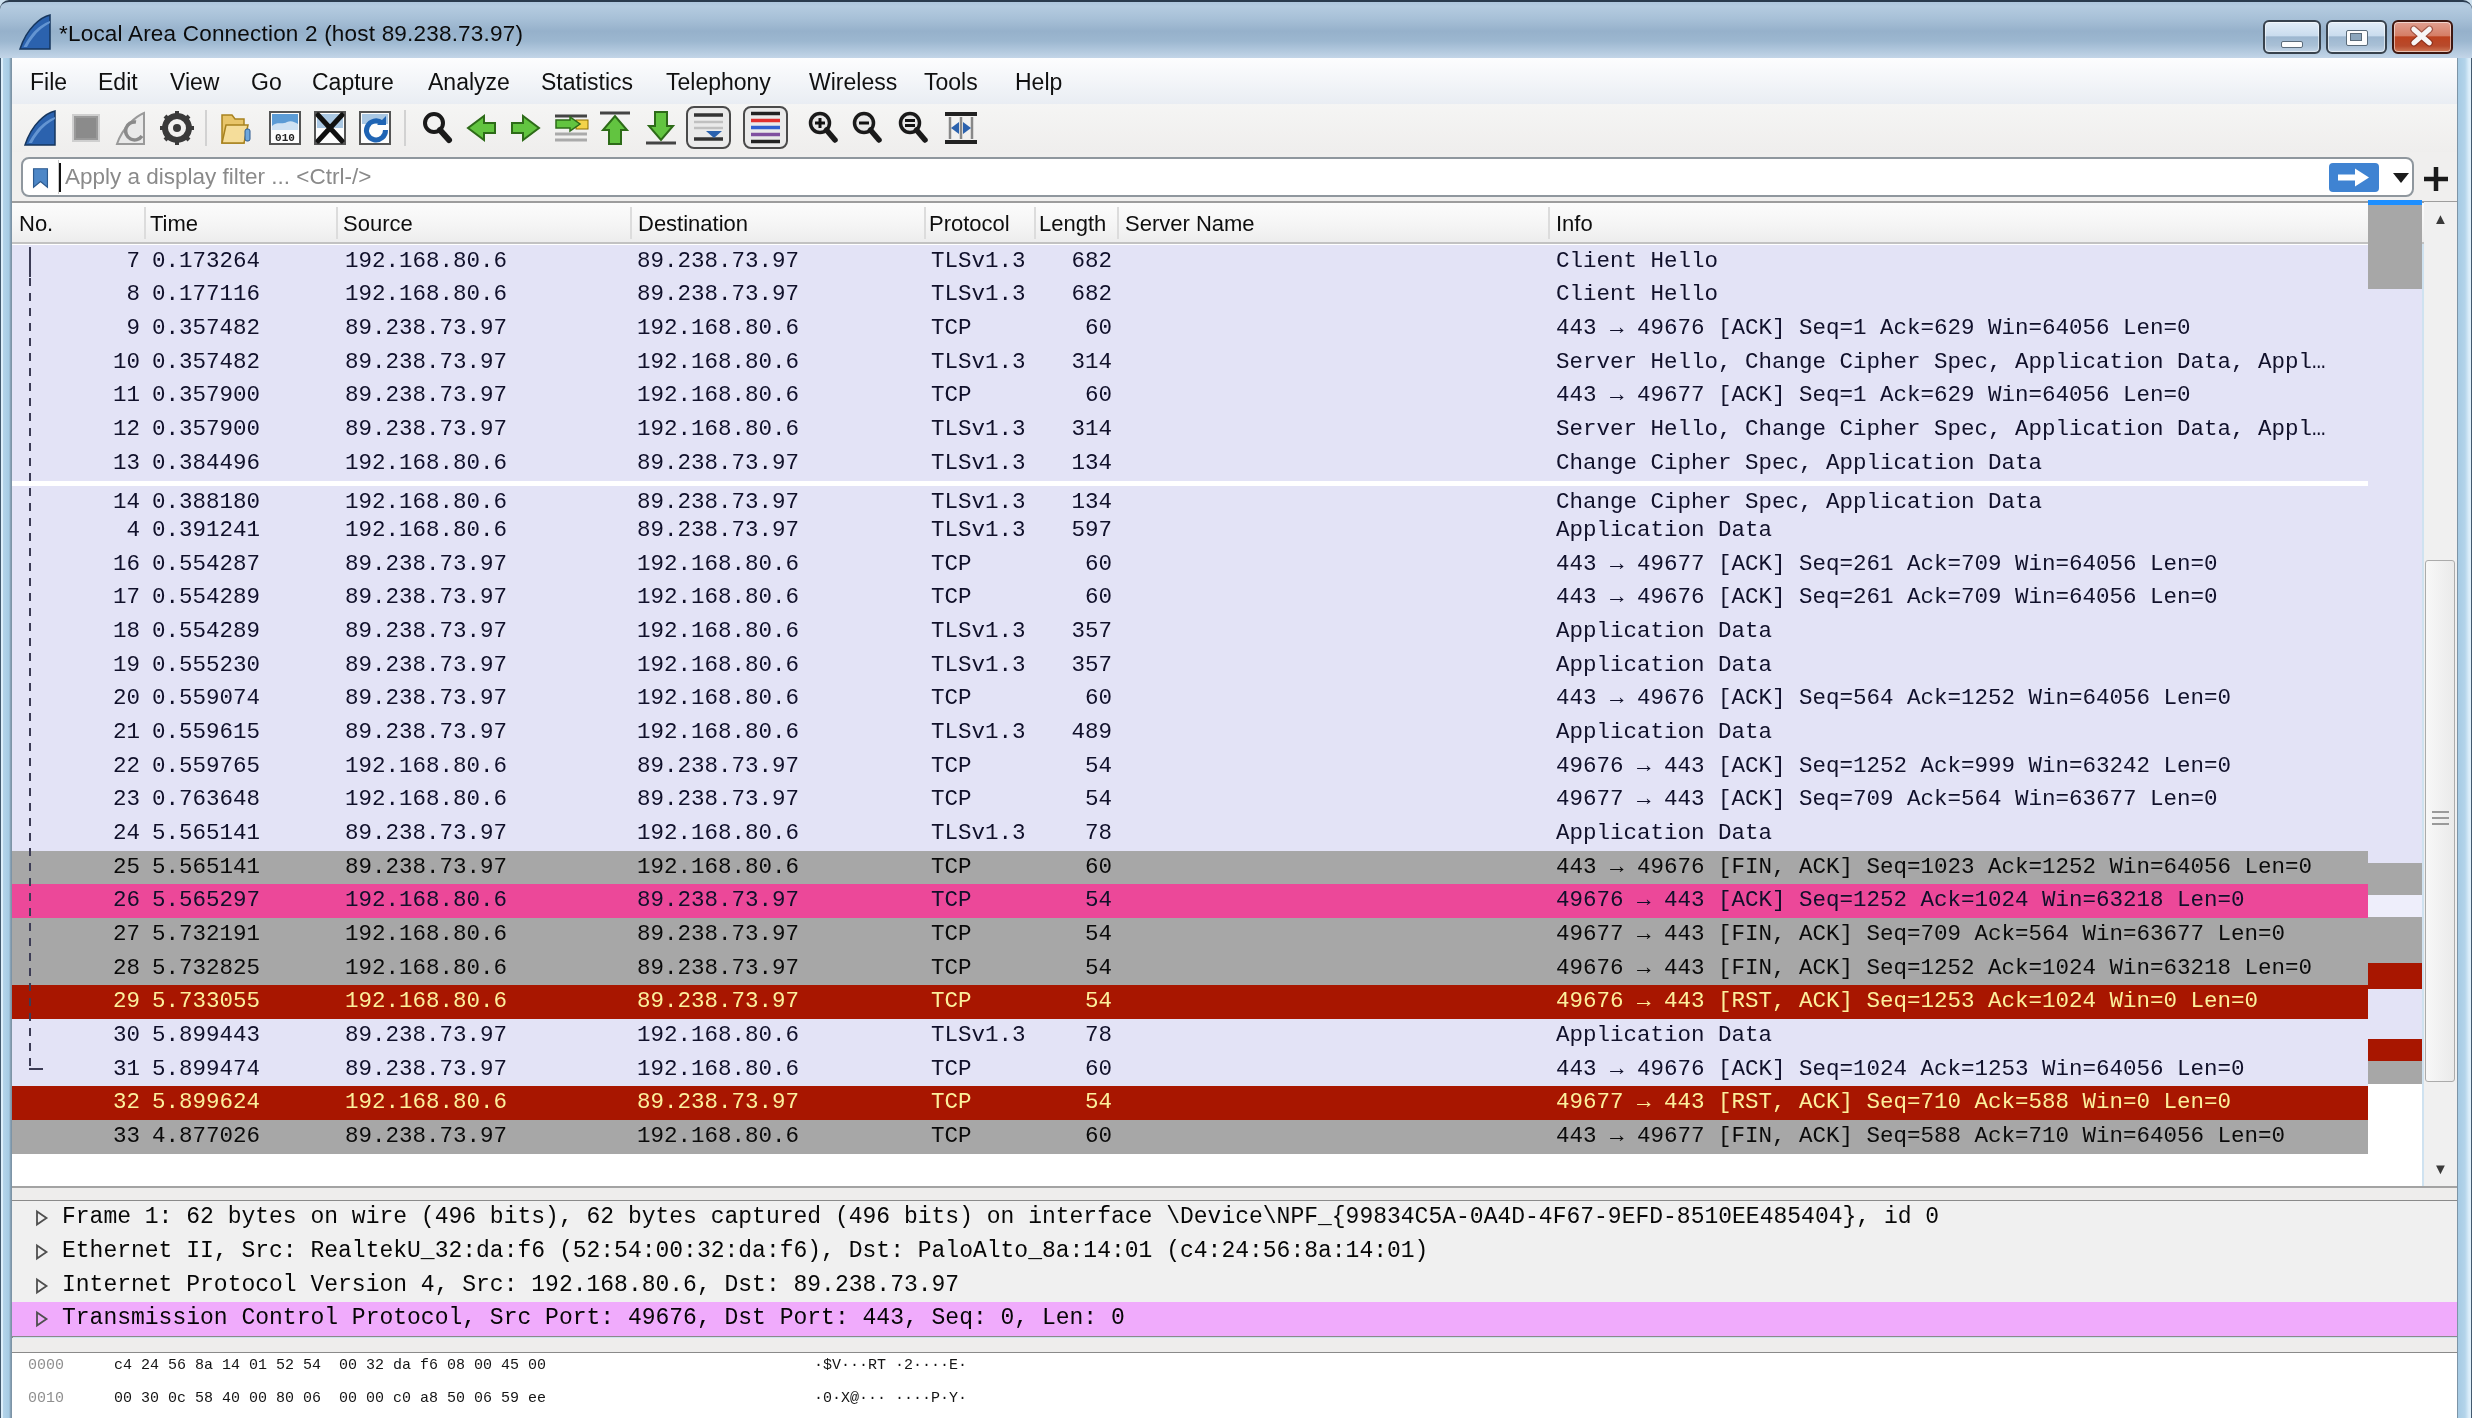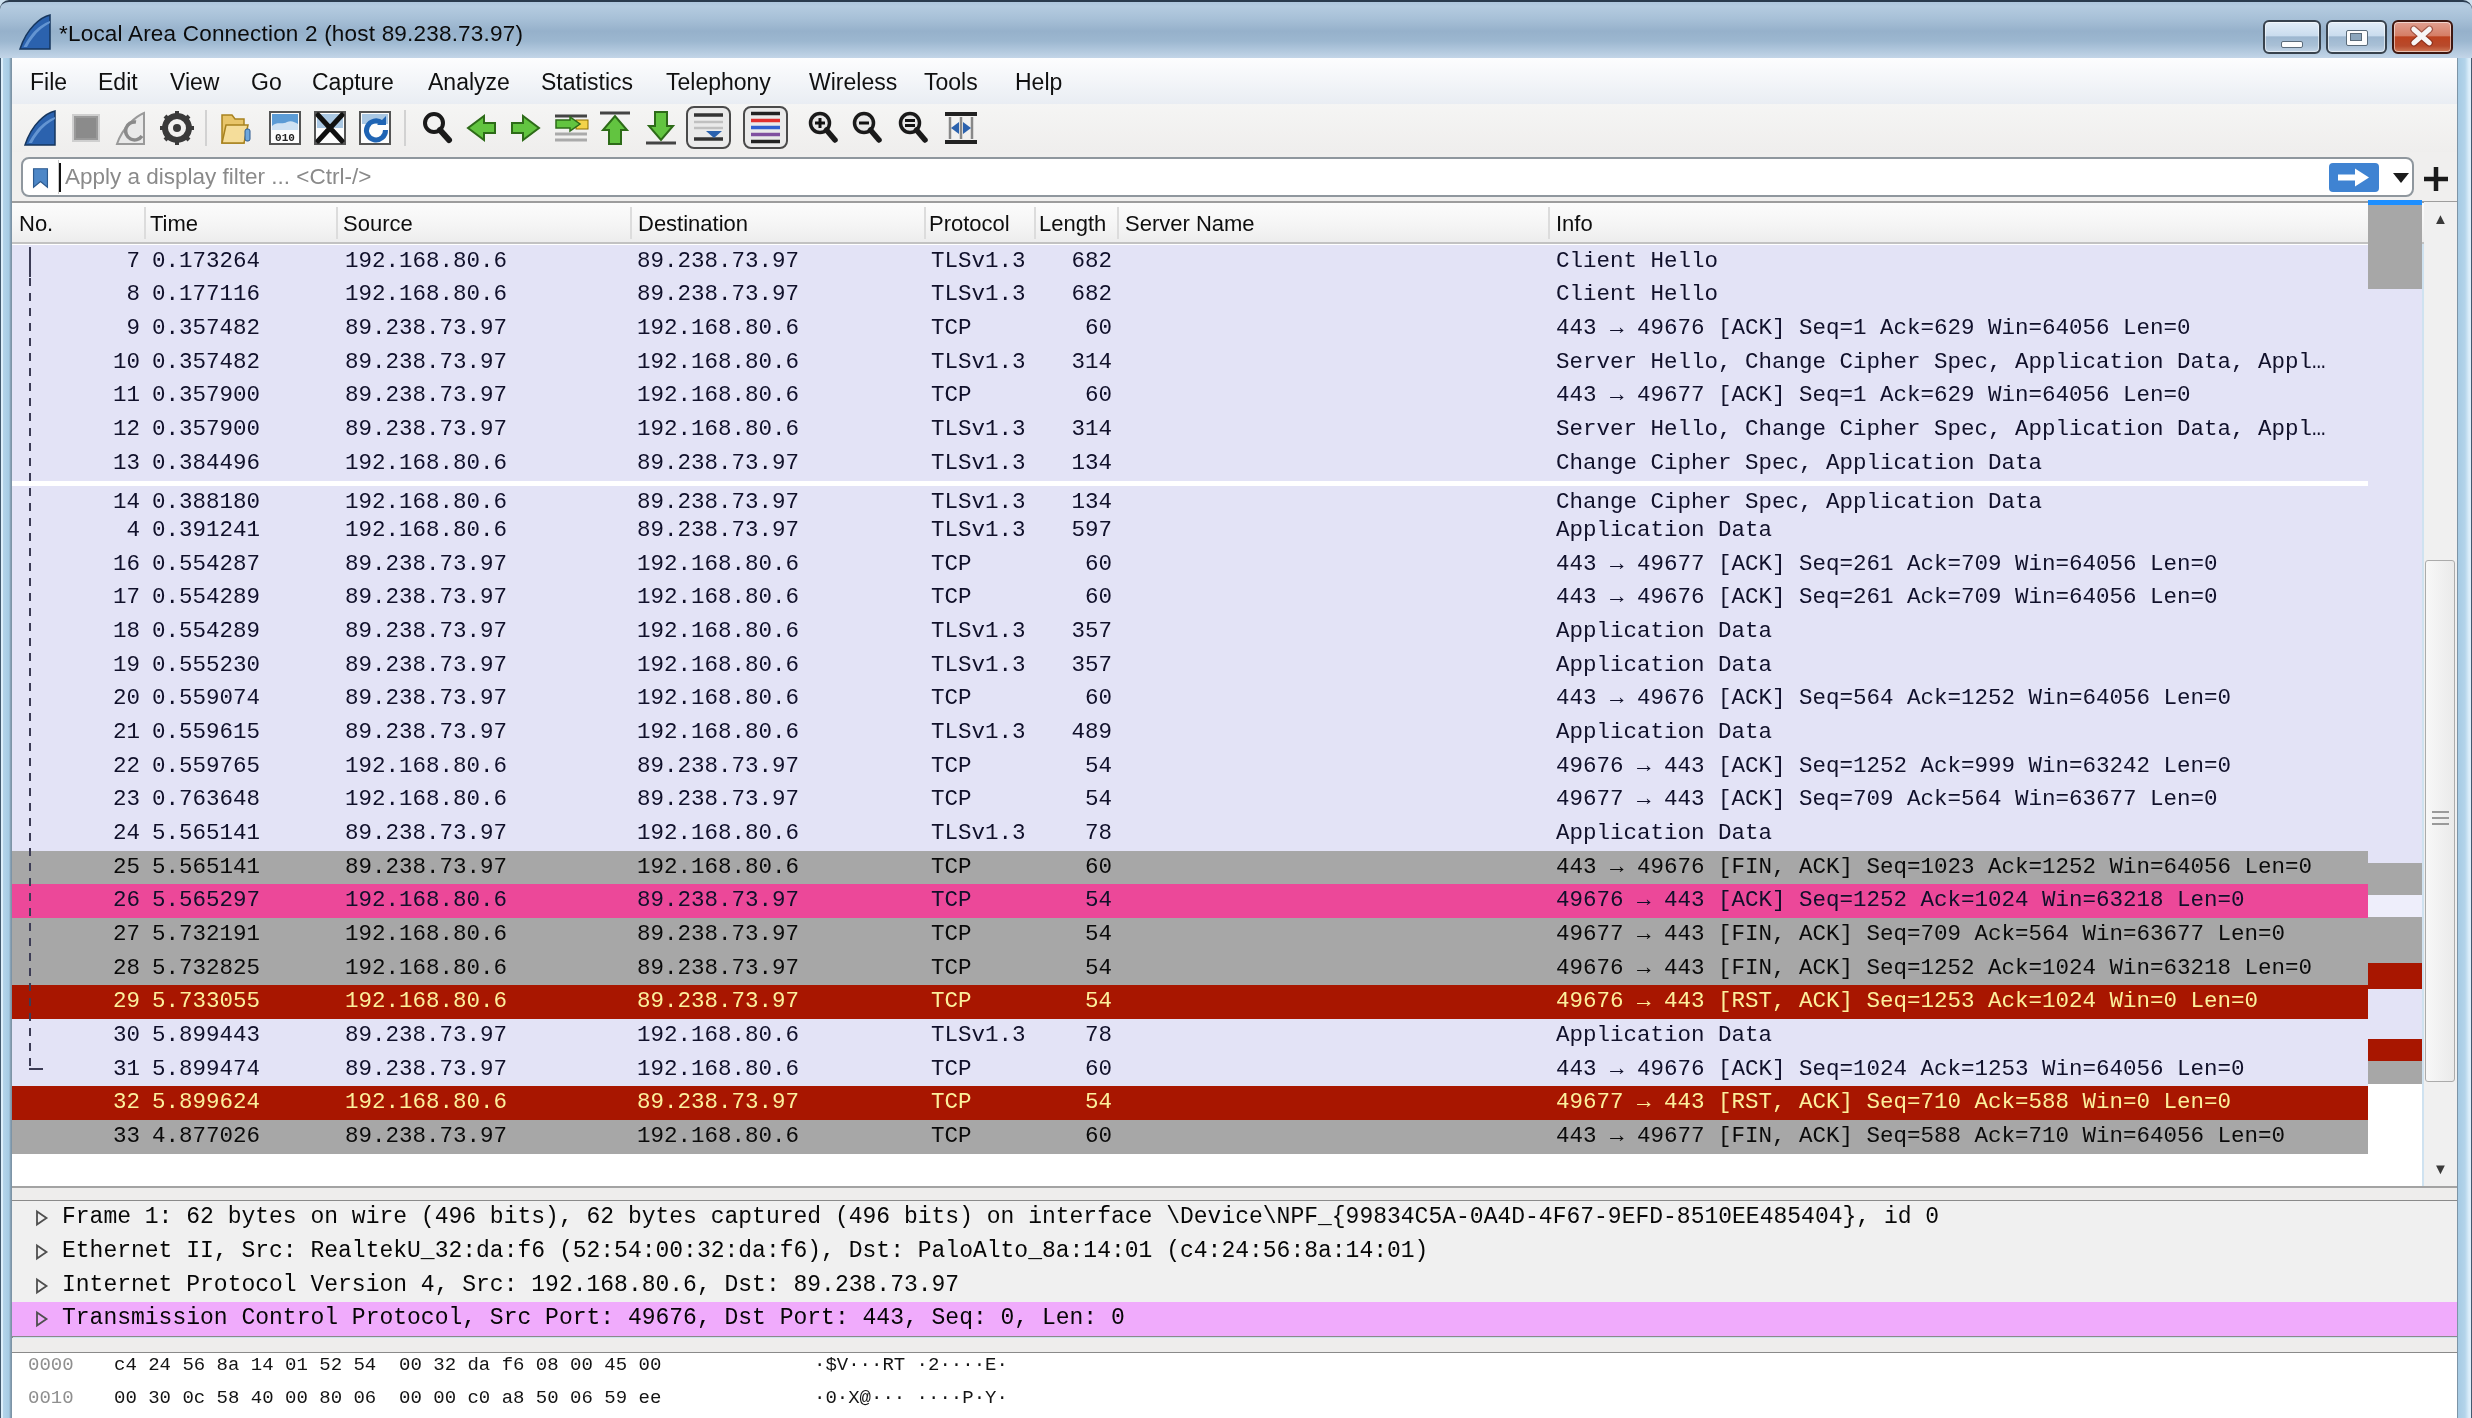--- a/index.html
+++ b/index.html
@@ -60,21 +60,21 @@
 
 #splitter{position:absolute;left:12px;top:1188px;width:2445px;height:13px;background:#eeedec}
 #details{position:absolute;left:12px;top:1200px;width:2445px;height:137px;background:#f0f0f0;border-top:1px solid #8a8a8a;border-bottom:1px solid #8a8a8a}
 .drow{position:absolute;left:0;width:100%;height:33.8px;font-family:"Liberation Mono",monospace;font-size:23px;line-height:33.8px;color:#060606;white-space:pre}
 .drow span{position:absolute;left:50px;top:0}
 .drow .tri{position:absolute;left:22px;top:8px}
 .dsel{background:#f0abfc}
 
 #hexgap{position:absolute;left:12px;top:1338px;width:2445px;height:14px;background:#eeedec}
 #hexpane{position:absolute;left:12px;top:1352px;width:2445px;height:66px;background:#ffffff;border-top:1px solid #8a8a8a}
-.hrow{position:absolute;left:0;width:100%;height:33px;font-family:"Liberation Mono",monospace;font-size:19px;line-height:33px;white-space:pre;color:#141414}
+.hrow{position:absolute;left:0;width:100%;height:33px;font-family:"Liberation Mono",monospace;font-size:15px;line-height:33px;white-space:pre;color:#141414}
 .hoff{position:absolute;left:16px;color:#8f8f8f}
 .hbytes{position:absolute;left:102px}
 .hascii{position:absolute;left:802px}
 </style></head>
 <body>
 <div id="win">
 <div id="titlebar">
  <svg style="position:absolute;left:17px;top:11px" width="36" height="38" viewBox="0 0 36 38">
         <path d="M33 2 L33 36 L3 36 C5 30 9 20 17 12 C23 6 28 3 33 2 Z" fill="#2b62ae" stroke="#16365e" stroke-width="1.5"></path>
         <path d="M33 8 C27 10 20 15 15 21 C11 26 8 31 6.5 34 L10 34 C13 28 18 21 24 16 C27 13.5 30 11.5 33 10 Z" fill="#6f9fd8" opacity="0.85"></path>

